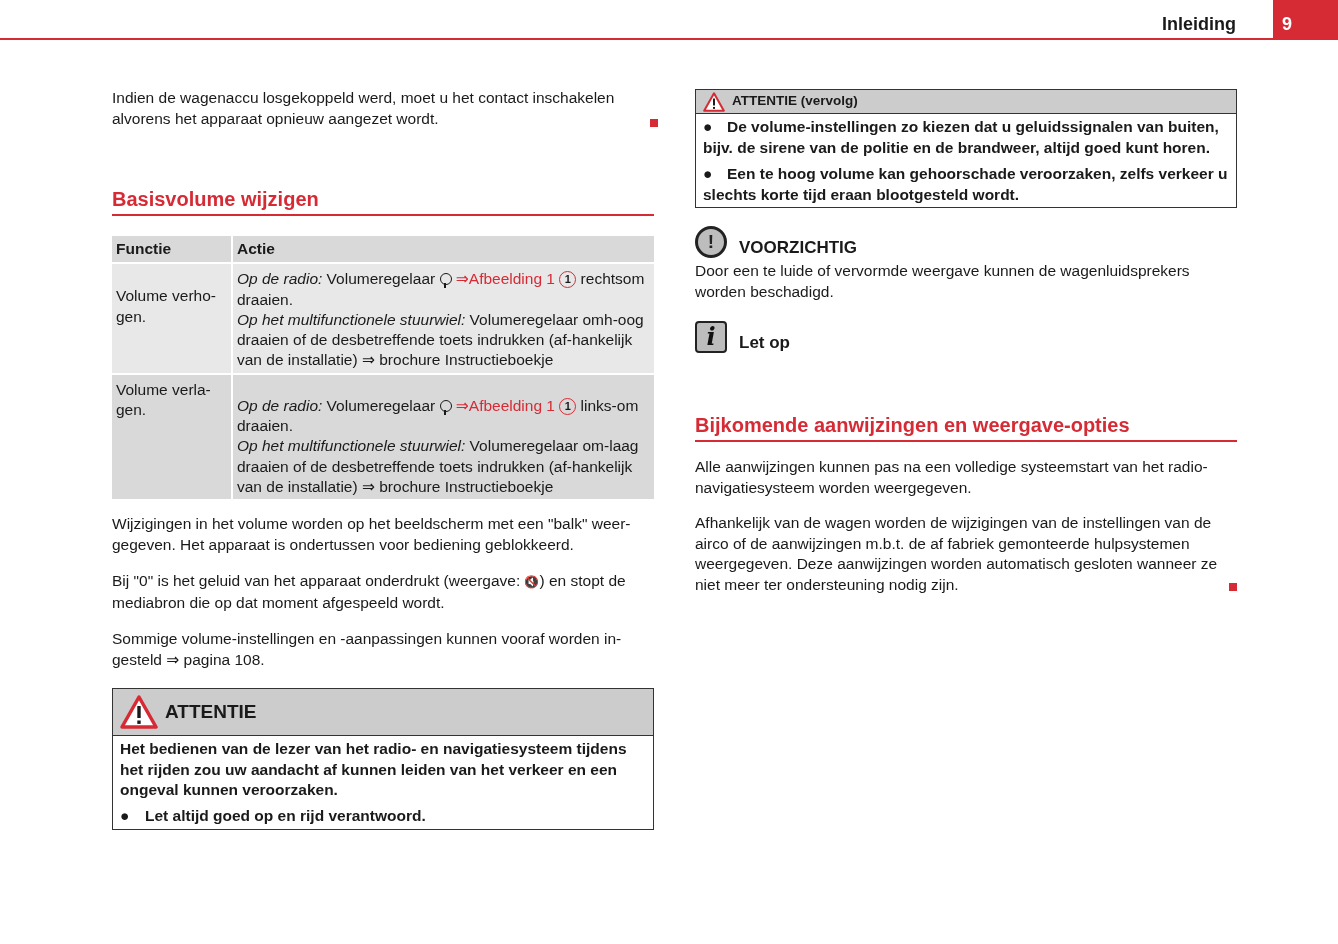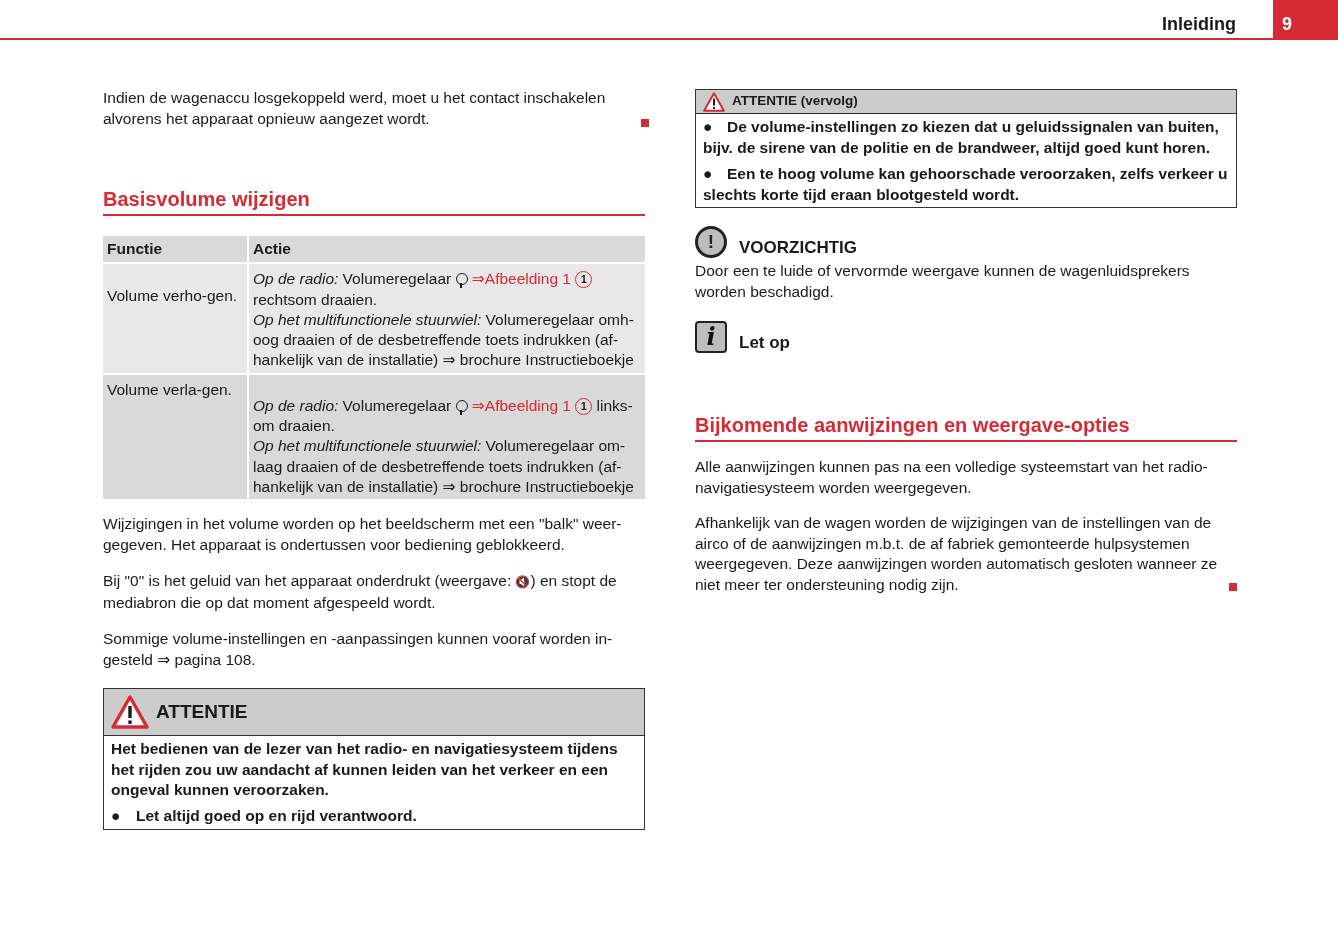--- a/index.html
+++ b/index.html
@@ -4,36 +4,36 @@
 <style>
   * { box-sizing: border-box; margin: 0; padding: 0; }
   html, body { width: 1338px; height: 944px; background: #ffffff; overflow: hidden; }
   body { position: relative; font-family: "Liberation Sans", "DejaVu Sans", sans-serif; color: #1a1a1a; font-size: 15.5px; line-height: 20.5px; }
 
   .header-line { position: absolute; left: 0; top: 38px; width: 1338px; height: 2px; background: #d62b35; }
   .header-title { position: absolute; right: 102px; top: 14px; font-weight: bold; font-size: 18px; color: #1a1a1a; }
   .page-num-box { position: absolute; left: 1273px; top: 0; width: 65px; height: 40px; background: #d62b35; }
   .page-num { position: absolute; left: 9px; top: 14px; color: #fff; font-weight: bold; font-size: 18px; }
 
-  .col-left { position: absolute; left: 103px; top: 88px; width: 542px; }
+  .col-left { position: absolute; left: 112px; top: 88px; width: 542px; }
   .col-right { position: absolute; left: 695px; top: 88px; width: 542px; }
 
   .para { position: relative; margin: 0; }
   .end-mark { position: absolute; right: -12px; bottom: 4px; width: 8px; height: 8px; background: #d62b35; }
   .end-mark.right { right: 0; }
 
   .section-title { color: #d62b35; font-weight: bold; font-size: 20px; line-height: 26px; border-bottom: 2px solid #d62b35; padding-bottom: 2px; }
 
   table.func { width: 542px; border-collapse: collapse; font-size: 15.5px; line-height: 20.3px; }
   table.func th { background: #d9d9d9; text-align: left; font-weight: bold; padding: 3px 4px; height: 26px; }
   table.func td { background: #e8e8e8; vertical-align: top; padding: 2px 5px 2px 4px; }
   table.func tr.alt td { background: #d9d9d9; }
   table.func th + th, table.func td + td { border-left: 2px solid #ffffff; }
   table.func tr + tr td, table.func tr + tr th { border-top: 2px solid #ffffff; }
-  .col1 { width: 145px; }
+  .col1 { width: 120px; }
   .ital { font-style: italic; }
   .red-link { color: #d62b35; }
   .circle-num { display: inline-block; width: 17px; height: 17px; border: 1.5px solid #d62b35; border-radius: 50%; font-size: 11px; line-height: 14px; text-align: center; font-weight: bold; color: #1a1a1a; vertical-align: 1px; }
   .knob-icon { display: inline-block; width: 12px; height: 12px; border: 1.6px solid #1a1a1a; border-radius: 50%; position: relative; vertical-align: -1px; }
   .knob-icon::after { content: ""; position: absolute; left: 3px; bottom: -4px; width: 2px; height: 5px; background: #1a1a1a; }
 
   .warn-box { border: 1px solid #333; }
   .warn-head { background: #cccccc; border-bottom: 1px solid #333; display: flex; align-items: center; }
   .warn-body { padding: 3px 7px 3px 7px; font-weight: bold; font-size: 15.5px; line-height: 20.5px; }
   .bullet-row { display: flex; }

